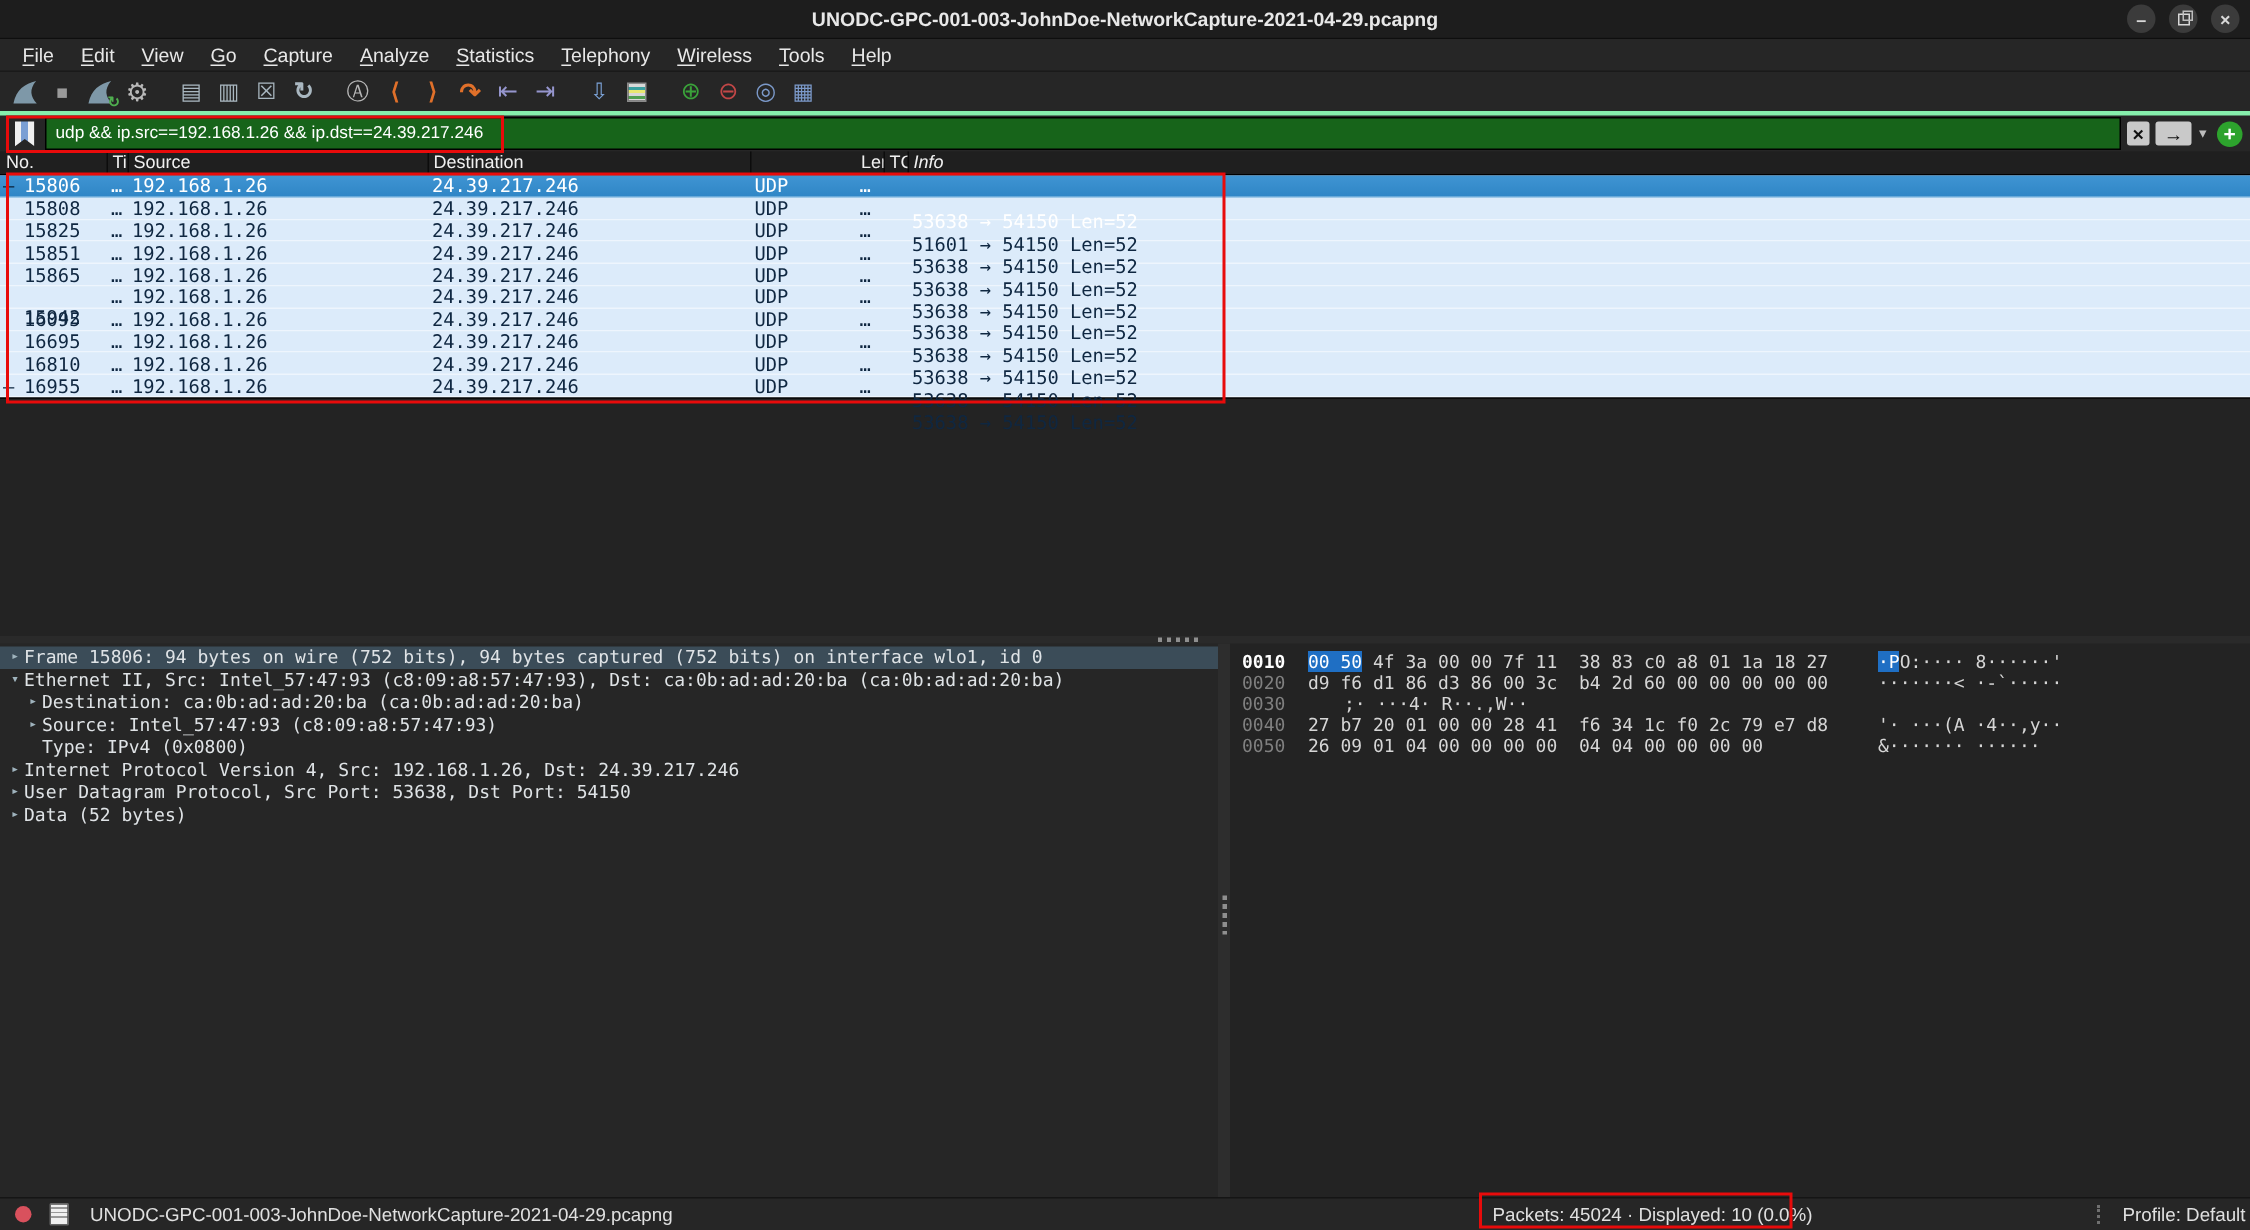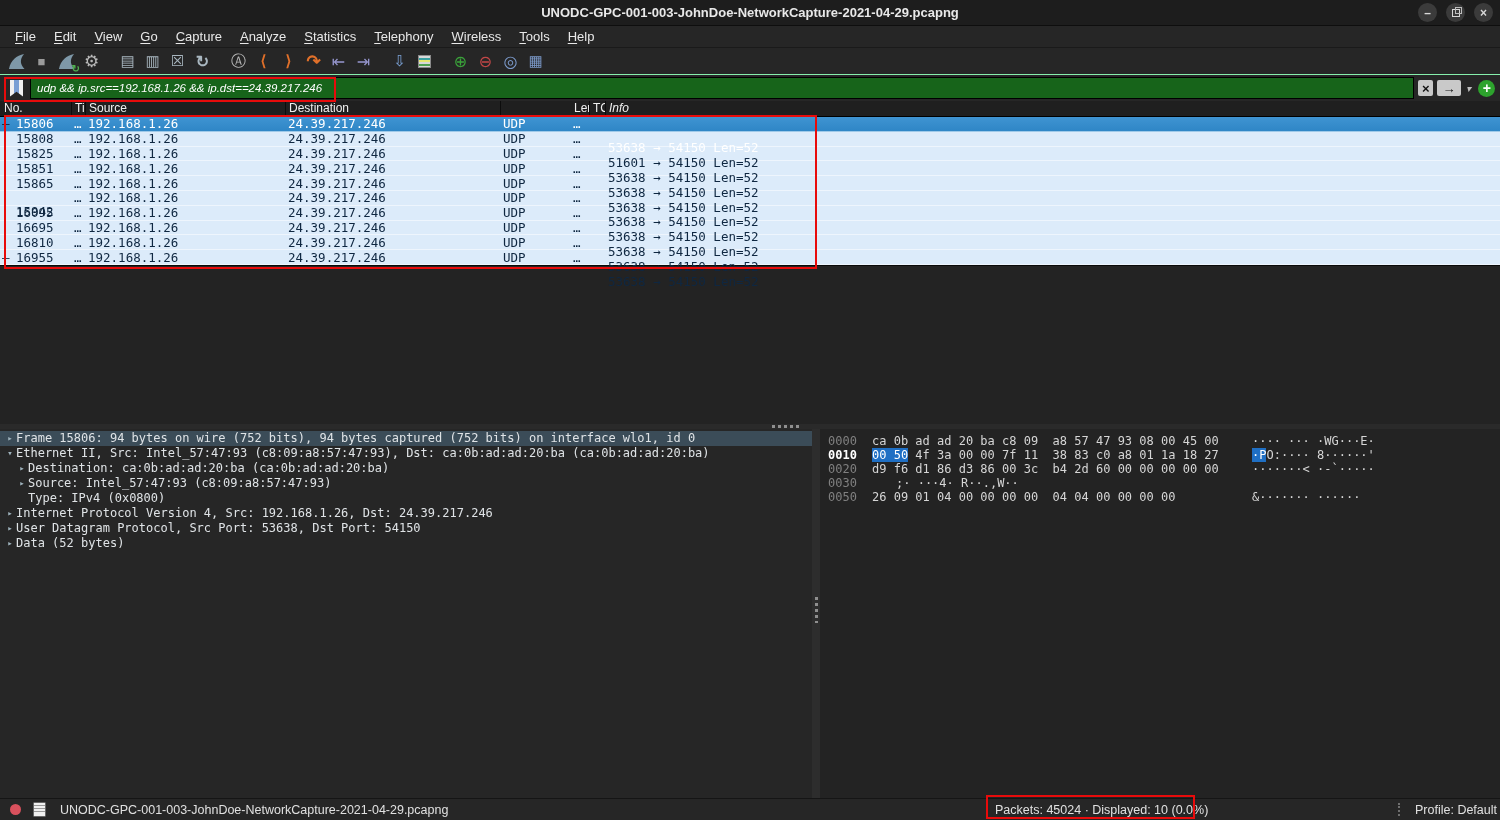--- a/index.html
+++ b/index.html
@@ -20,21 +20,21 @@
 
   
   .toolbar{height:27px;background:var(--bar-bg,#262626);display:flex;align-items:center;padding-left:4px;border-top:1px solid #1a1a1a;box-sizing:border-box;}
   .tbi{position:relative;width:25px;height:23px;display:flex;align-items:center;justify-content:center;font-size:15px;color:#b0b0b0;}
   .tbi.gap{margin-left:11px;}
   .tbi.bold{font-weight:bold;}
   .fin-extra{position:absolute;right:-1px;bottom:-1px;font-size:10px;color:#4fae4f;font-weight:bold;}
   .bars{width:13px;height:13px;border:1px solid #8a8a8a;box-sizing:border-box;background:linear-gradient(180deg,#d8d8d8 0 2px,#3aa0a0 2px 4px,#e8e870 4px 6px,#d8d8d8 6px 8px,#50a050 8px 10px,#d8d8d8 10px 13px);}
 
   
-  .filterbar{height:27px;background:var(--bar-bg,#262626);display:flex;align-items:center;padding:0 5px;border-top:1px solid #86efac;box-sizing:border-box;font-style:italic;}
+  .filterbar{height:27px;background:var(--bar-bg,#262626);display:flex;align-items:center;padding:0 5px;border-top:3px solid #86efac;box-sizing:border-box;}
   .bookmark{width:13px;height:17px;margin:0 7px 0 5px;flex:none;background:linear-gradient(90deg,#f0f0f0 0 4px,#7a9fd4 4px 9px,#f0f0f0 9px 13px);clip-path:polygon(0 0,100% 0,100% 100%,50% 72%,0 100%);}
   .finput{flex:1;height:20px;background:var(--filter-valid-bg,#17641a);border:1px solid #000;display:flex;align-items:center;padding-left:6px;color:#fff;font-size:11.5px;font-family:"Liberation Sans",sans-serif;}
   .fbtn{height:16px;background:#c9c9c9;color:#111;border-radius:2px;display:flex;align-items:center;justify-content:center;margin-left:4px;font-weight:bold;}
   .fbtn.clear{width:15px;font-size:13px;}
   .fbtn.apply{width:24px;font-size:13px;}
   .fcaret{color:#bdbdbd;font-size:10px;margin-left:5px;}
   .fadd{width:17px;height:17px;border-radius:50%;background:#2da32d;color:#fff;display:flex;align-items:center;justify-content:center;font-size:14px;font-weight:bold;margin-left:7px;line-height:1;}
 
   
   .plist-header{height:16px;background:var(--header-bg,#1f1f1f);color:#f0f0f0;font-size:12px;display:flex;border-bottom:1px solid #000;box-sizing:border-box;}
@@ -298,24 +298,24 @@
         <div class="drow" style="padding-left: 16px;"><span class="dexp">▸</span><span class="dtext">Source: Intel_57:47:93 (c8:09:a8:57:47:93)</span></div>
         <div class="drow" style="padding-left: 16px;"><span class="dexp"> </span><span class="dtext">Type: IPv4 (0x0800)</span></div>
         <div class="drow" style="padding-left: 4px;"><span class="dexp">▸</span><span class="dtext">Internet Protocol Version 4, Src: 192.168.1.26, Dst: 24.39.217.246</span></div>
         <div class="drow" style="padding-left: 4px;"><span class="dexp">▸</span><span class="dtext">User Datagram Protocol, Src Port: 53638, Dst Port: 54150</span></div>
         <div class="drow" style="padding-left: 4px;"><span class="dexp">▸</span><span class="dtext">Data (52 bytes)</span></div>
       </div>
     <div class="vsplitter">
       <span class="vdots"></span>
     </div>
     <div class="hexpane">
-        <div class="hrow"><span class="hoff">0000</span><span class="hhex">ca 0b ad ad 20 ba c8 09  a8 57 47 93 08 00 45 00</span><span class="hascii">···· ··· ·WG···E·</span></div>
         <div class="hrow"><span class="hoff hl-off">0010</span><span class="hhex"><span class="hl">00 50</span> 4f 3a 00 00 7f 11  38 83 c0 a8 01 1a 18 27</span><span class="hascii"><span class="hl">·P</span>O:···· 8······'</span></div>
         <div class="hrow"><span class="hoff">0020</span><span class="hhex">d9 f6 d1 86 d3 86 00 3c  b4 2d 60 00 00 00 00 00</span><span class="hascii">·······&lt; ·-`·····</span></div>
         <div class="hrow"><span class="hoff">0030</span><span class="hascii">;· ···4· R··.,W··</span></div>
+        <div class="hrow"><span class="hoff">0040</span><span class="hhex">27 b7 20 01 00 00 28 41  f6 34 1c f0 2c 79 e7 d8</span><span class="hascii">'· ···(A ·4··,y··</span></div>
         <div class="hrow"><span class="hoff">0050</span><span class="hhex">26 09 01 04 00 00 00 00  04 04 00 00 00 00</span><span class="hascii">&amp;······· ······</span></div>
       </div>
   </div>
 
   <div class="statusbar">
     <span class="expert"></span>
     <span class="comment"></span>
     <span class="fname">UNODC-GPC-001-003-JohnDoe-NetworkCapture-2021-04-29.pcapng</span>
     <span class="packets">Packets: 45024 · Displayed: 10 (0.0%)</span>
     <span class="ssep"></span>

